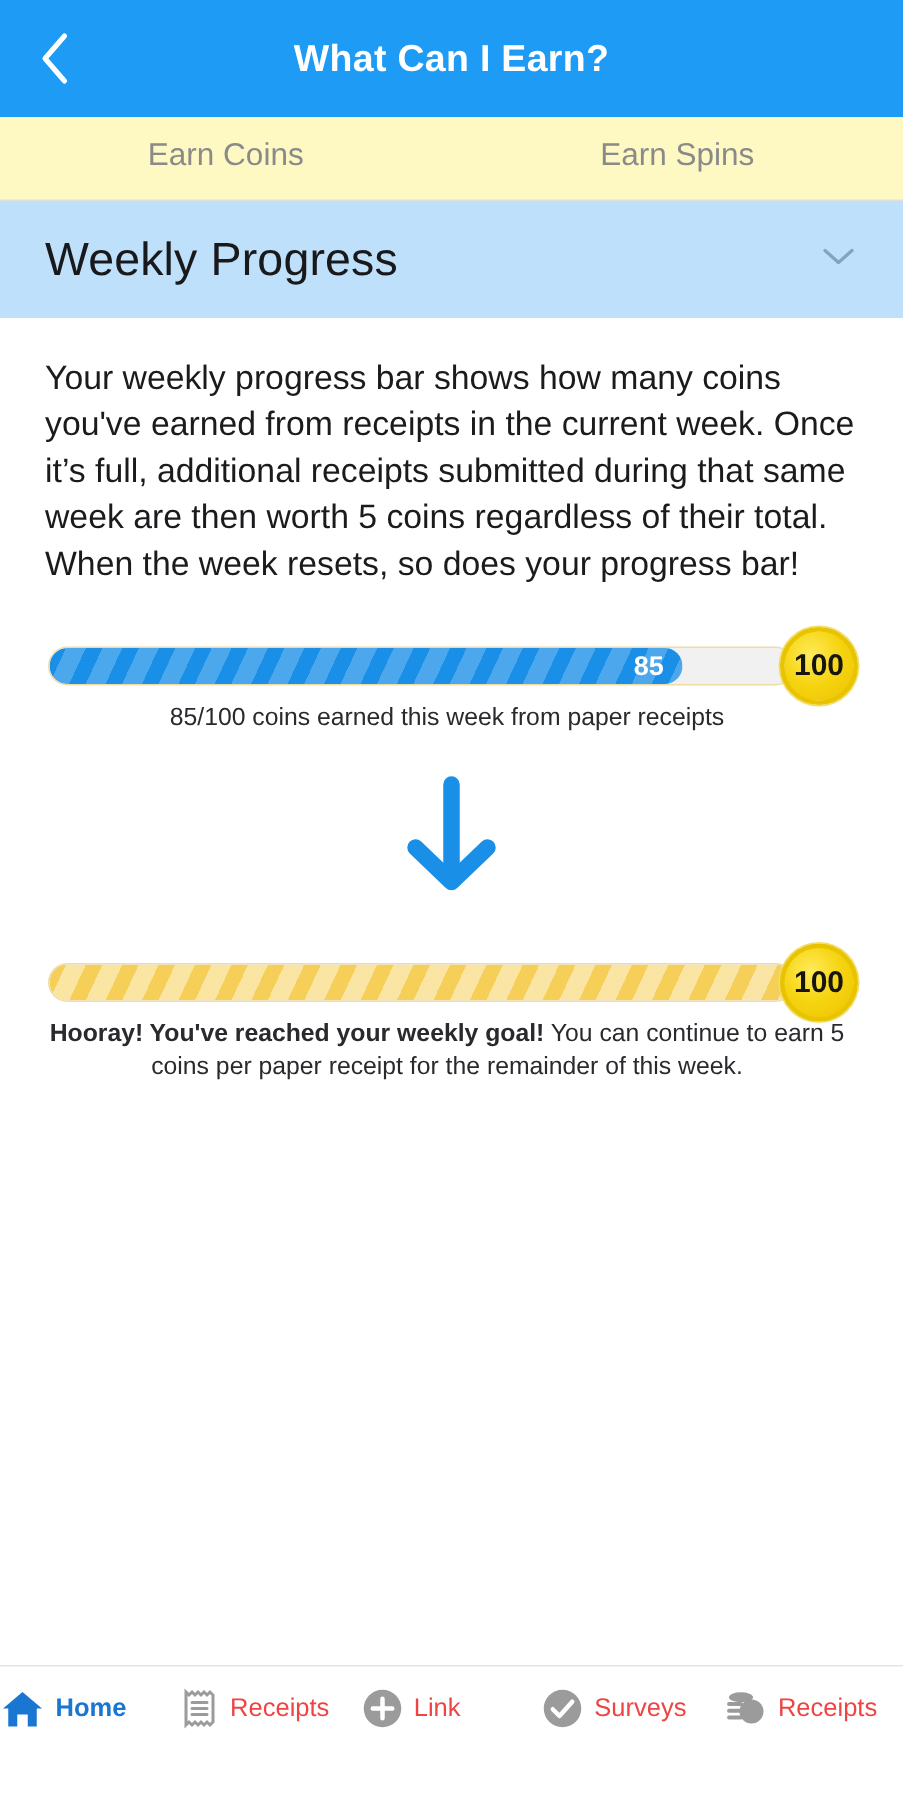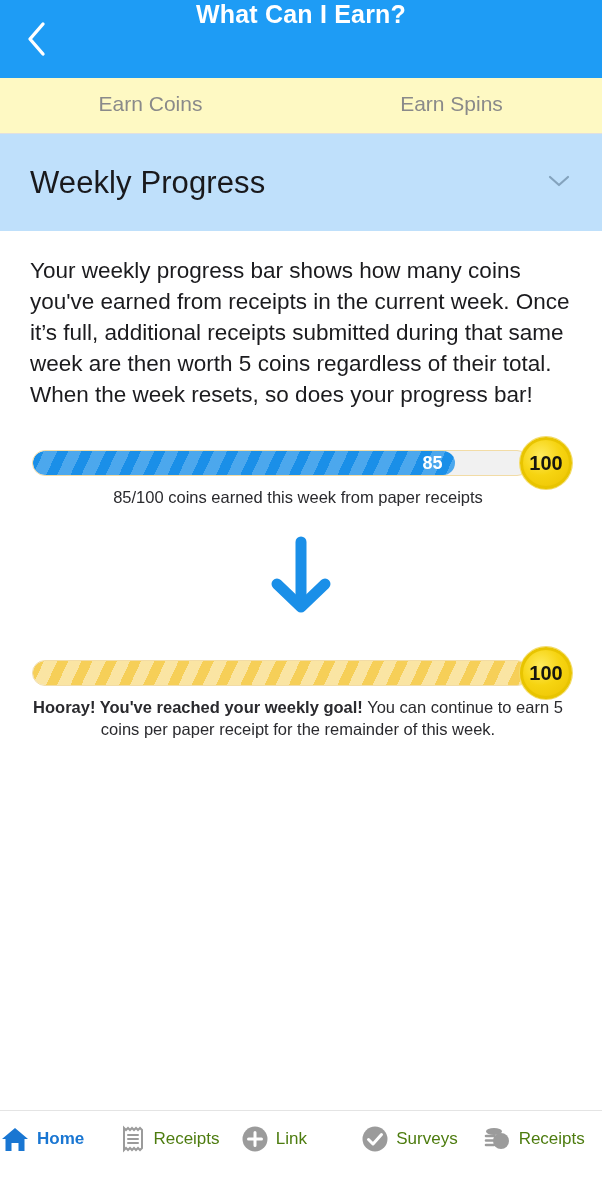--- a/index.html
+++ b/index.html
@@ -17,21 +17,21 @@
     display: flex;
     flex-direction: column;
   }
 
   
   .appbar {
     position: relative;
     height: 78px;
     background: #1E9CF5;
     display: flex;
-    align-items: flex-start;
+    align-items: center;
     justify-content: center;
     flex: none;
   }
   .back-btn {
     position: absolute;
     left: 8px; top: 0; bottom: 0;
     width: 56px;
     display: flex; align-items: center; justify-content: center;
     cursor: pointer;
   }
@@ -66,21 +66,21 @@
   .tab.active::after {
     content: "";
     position: absolute;
     left: 0; right: 0; bottom: -1px;
     height: 4px;
     background: #1a73d4;
   }
 
   
   .section-banner {
-    height: 97px;
+    height: 78px;
     background: #bfe0fb;
     display: flex;
     align-items: center;
     padding: 0 28px 0 30px;
     flex: none;
     cursor: pointer;
   }
   .section-title {
     flex: 1;
     font-size: 31px;
@@ -203,21 +203,21 @@
   }
   .navitem {
     flex: 1 1 0;
     display: flex;
     flex-direction: row;
     align-items: center;
     gap: 7px;
     cursor: pointer;
   }
   .navicon { height: 28px; display: flex; align-items: center; justify-content: center; }
-  .navlabel { font-size: 17px; color: #4d7c0f; }
+  .navlabel { font-size: 17px; color: #ef4444; }
   .navitem.active .navlabel { color: #1976d2; font-weight: bold; }
 </style>
 </head>
 <body>
 
 <div class="screen">
 
   <div class="appbar">
     <div class="back-btn">
       <span>

